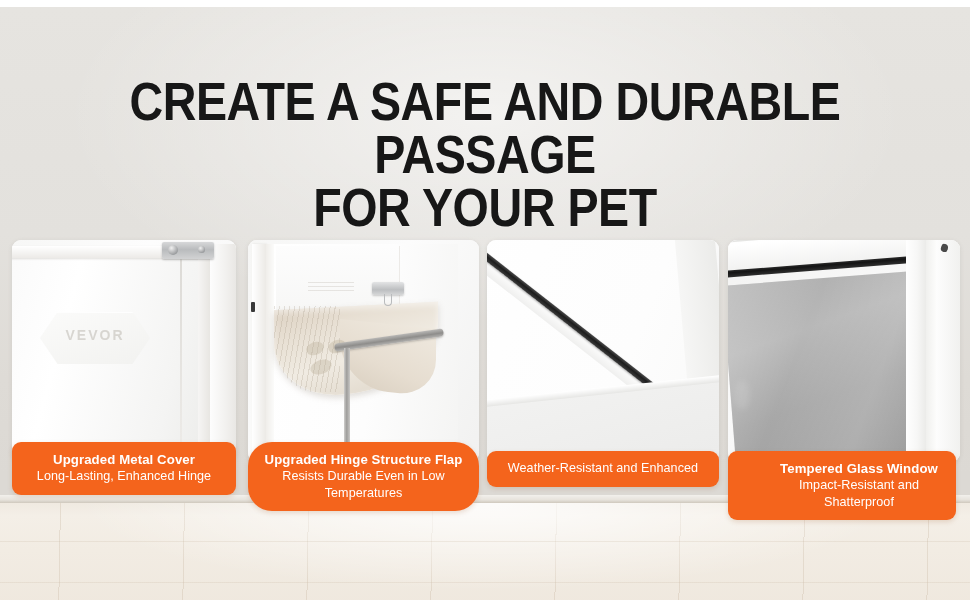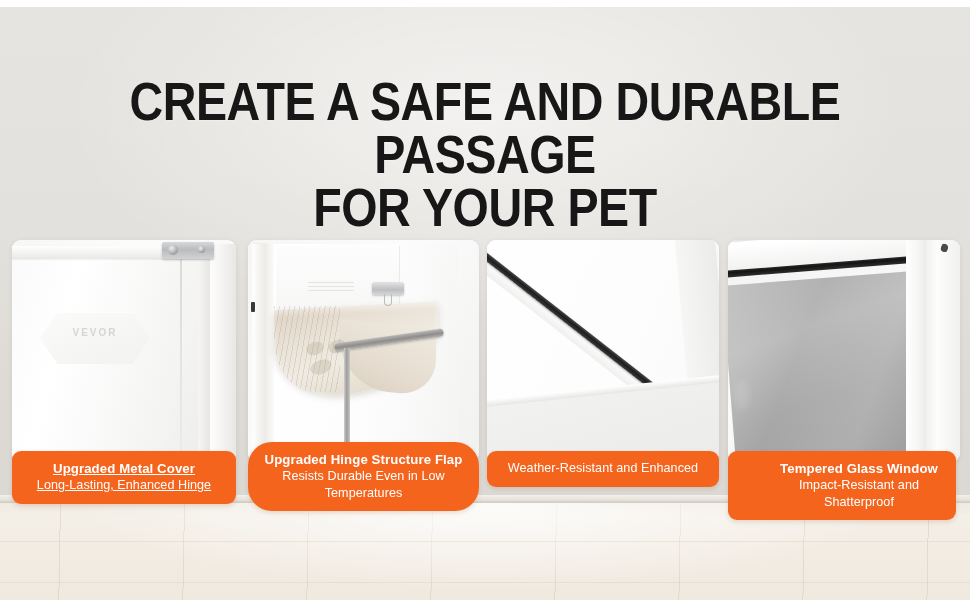--- a/index.html
+++ b/index.html
@@ -98,21 +98,21 @@
   }
   .cap-sub {
     display:block;
     font-size:12.6px; font-weight:400; line-height:16.5px;
     letter-spacing:.05px;
   }
 
   
   #card-1 { left:12px;  width:224px; }
   #card-1 .card-photo { height:222px; }
-  #card-1 .caption { top:211px;text-decoration:underline; }
+  #card-1 .caption { top:202px; }
 
   #card-2 { left:248px; width:231px; }
   #card-2 .card-photo { height:222px; }
   #card-2 .caption { top:202px;border-radius:24px; }
 
   #card-3 { left:487px; width:232px; }
   #card-3 .card-photo { height:222px; }
   #card-3 .caption { top:211px; }
 
   #card-4 { left:728px; width:232px; }
@@ -135,21 +135,21 @@
   .p1-emboss {
     position:absolute; left:28px; top:72px; width:110px; height:52px;
     background:linear-gradient(160deg,#fbfbfa,#f2f2f0);
     clip-path:polygon(16% 0,84% 0,100% 50%,84% 100%,16% 100%,0 50%);
     box-shadow:inset 0 1px 1px rgba(255,255,255,.9);
     filter:drop-shadow(0 1px 1px rgba(176,172,165,.45));
   }
   .p1-logo {
     position:absolute; left:28px; top:87px; width:110px;
     text-align:center;
-    font-size:10px; font-weight:700; letter-spacing:2px;
+    font-size:14px; font-weight:700; letter-spacing:2px;
     color:rgba(186,182,174,.52);
   }
   .p1-seam1 { position:absolute; left:168px; top:14px; width:2px; height:208px; background:linear-gradient(180deg,#dcdad6,#eeece9); }
   .p1-seam2 { position:absolute; left:186px; top:8px; width:12px; height:214px; background:linear-gradient(90deg,#f6f5f4,#e8e6e2); }
   .p1-hinge {
     position:absolute; left:150px; top:2px; width:52px; height:17px;
     background:linear-gradient(180deg,#d7d8d9 0%,#b9bbbd 45%,#d2d3d4 100%);
     border-radius:2px;
     box-shadow:0 1px 2px rgba(120,120,120,.45);
   }

